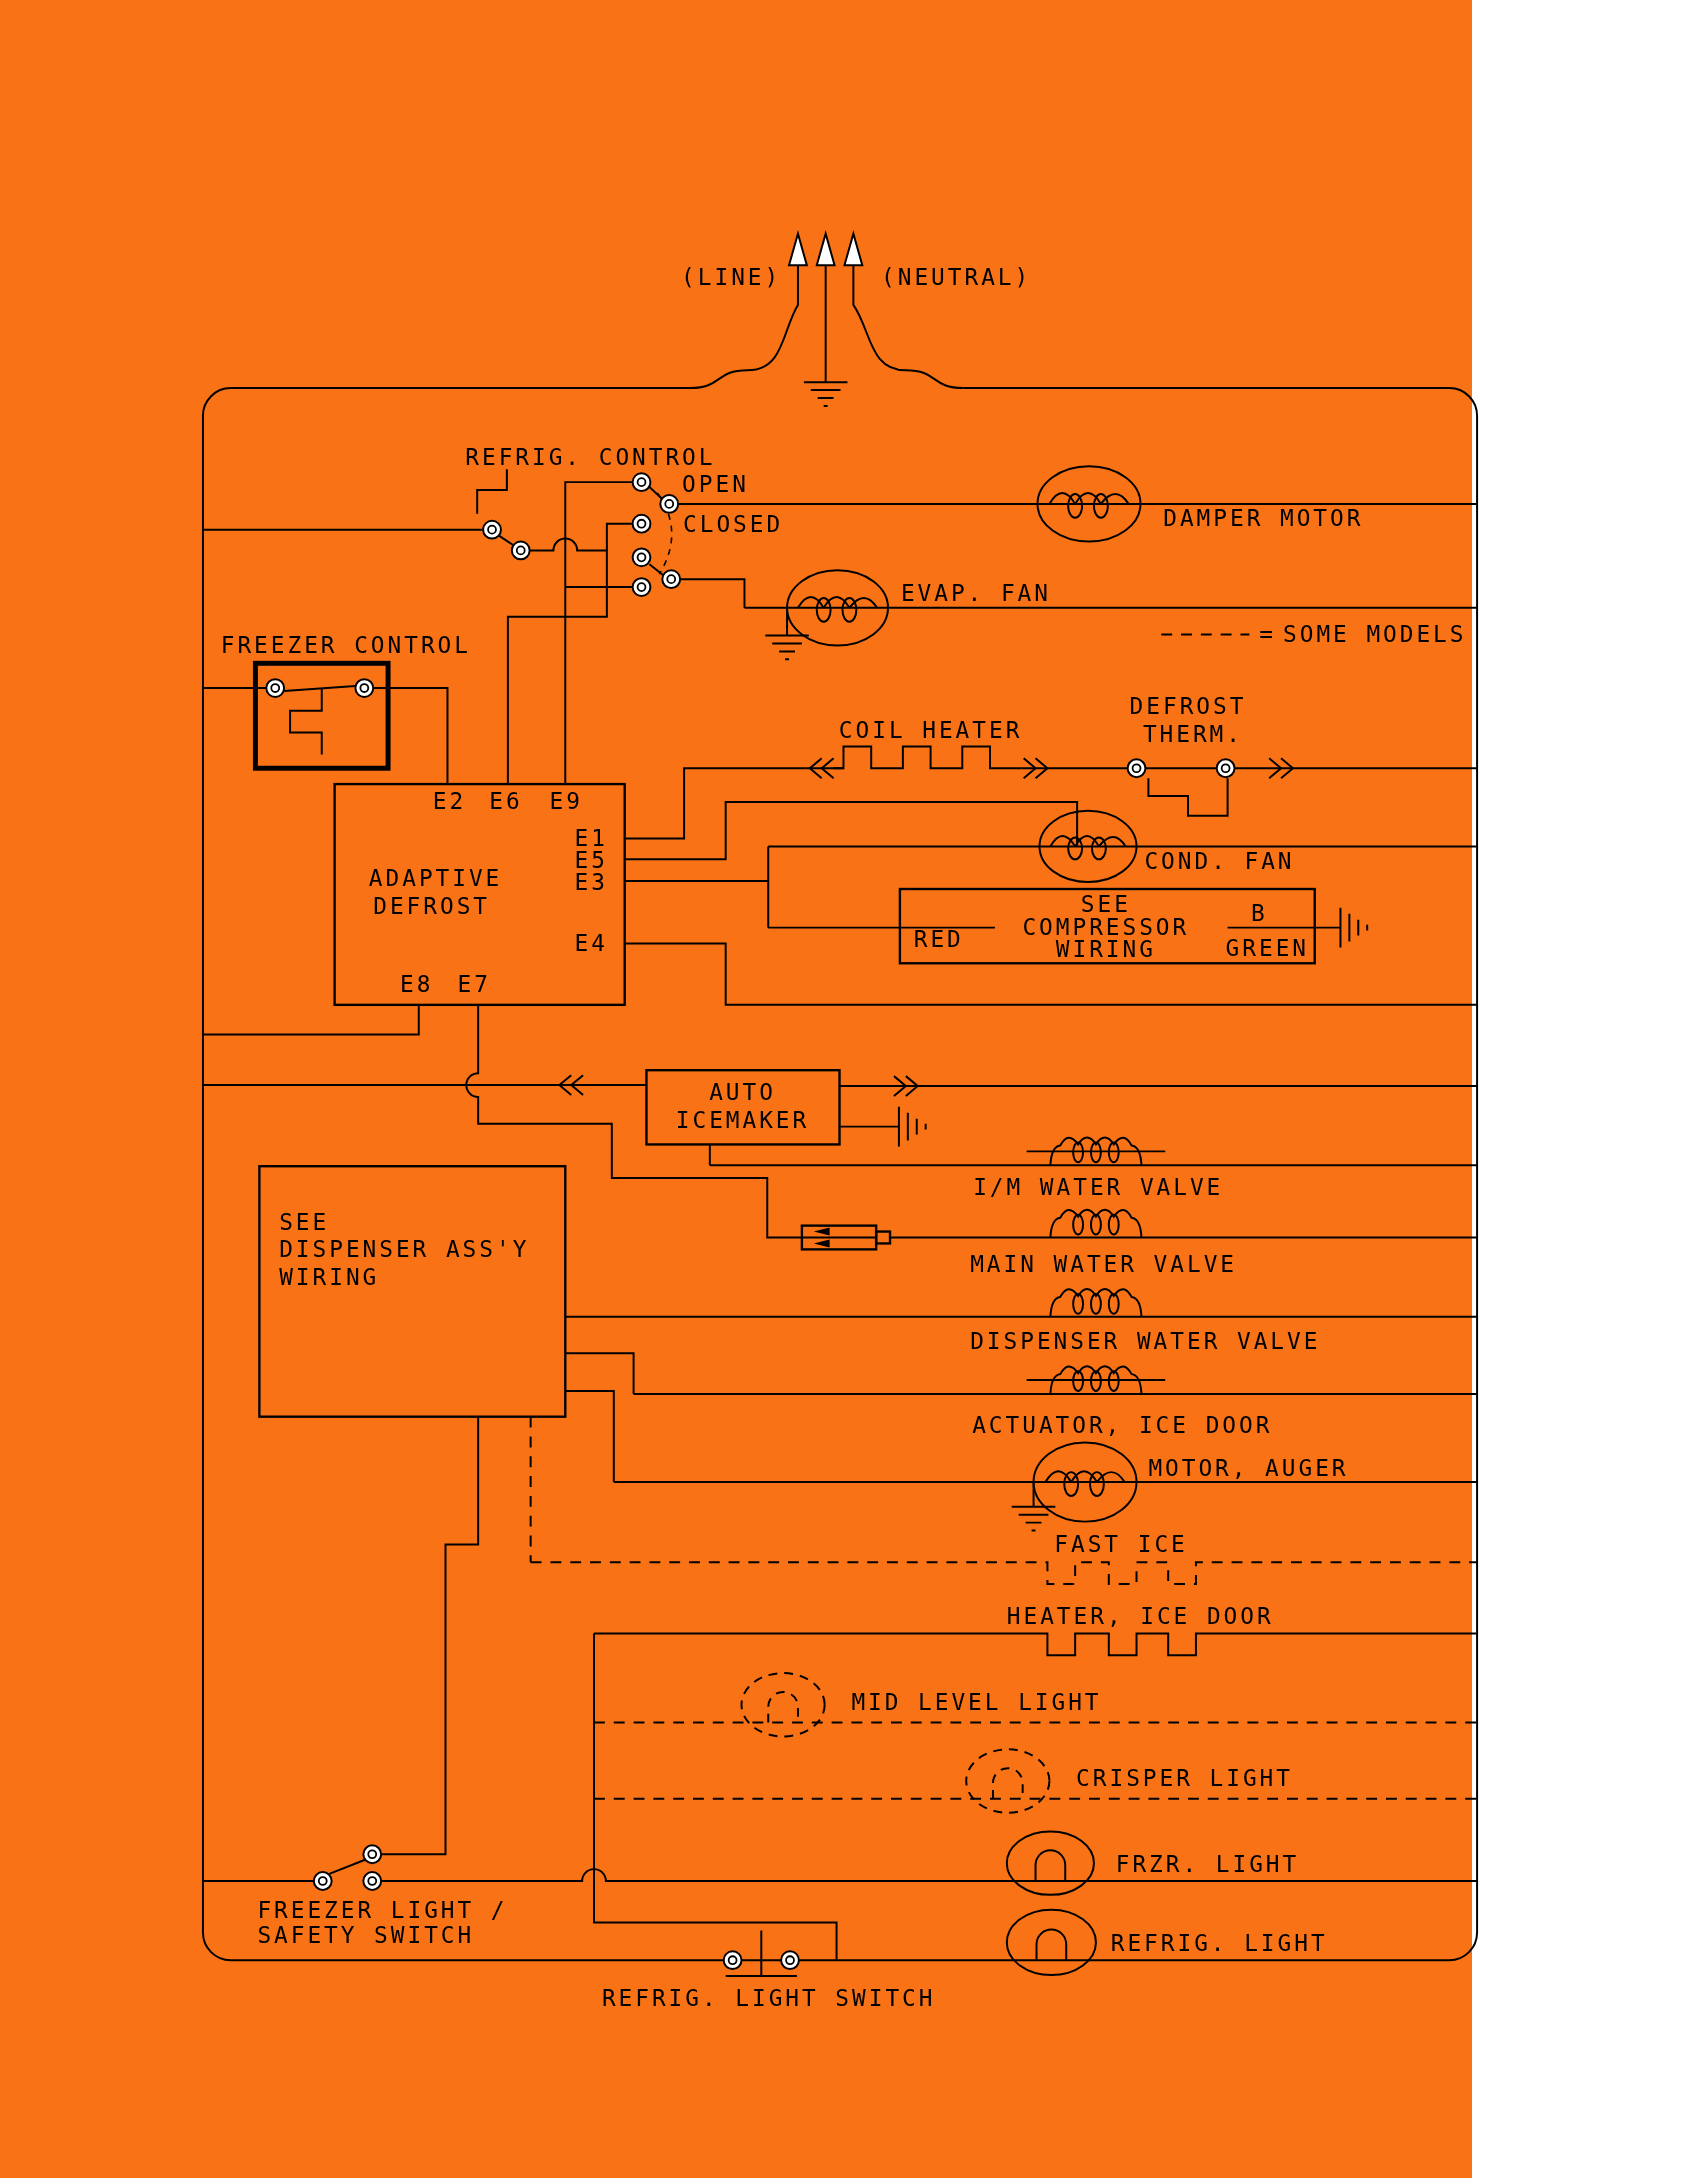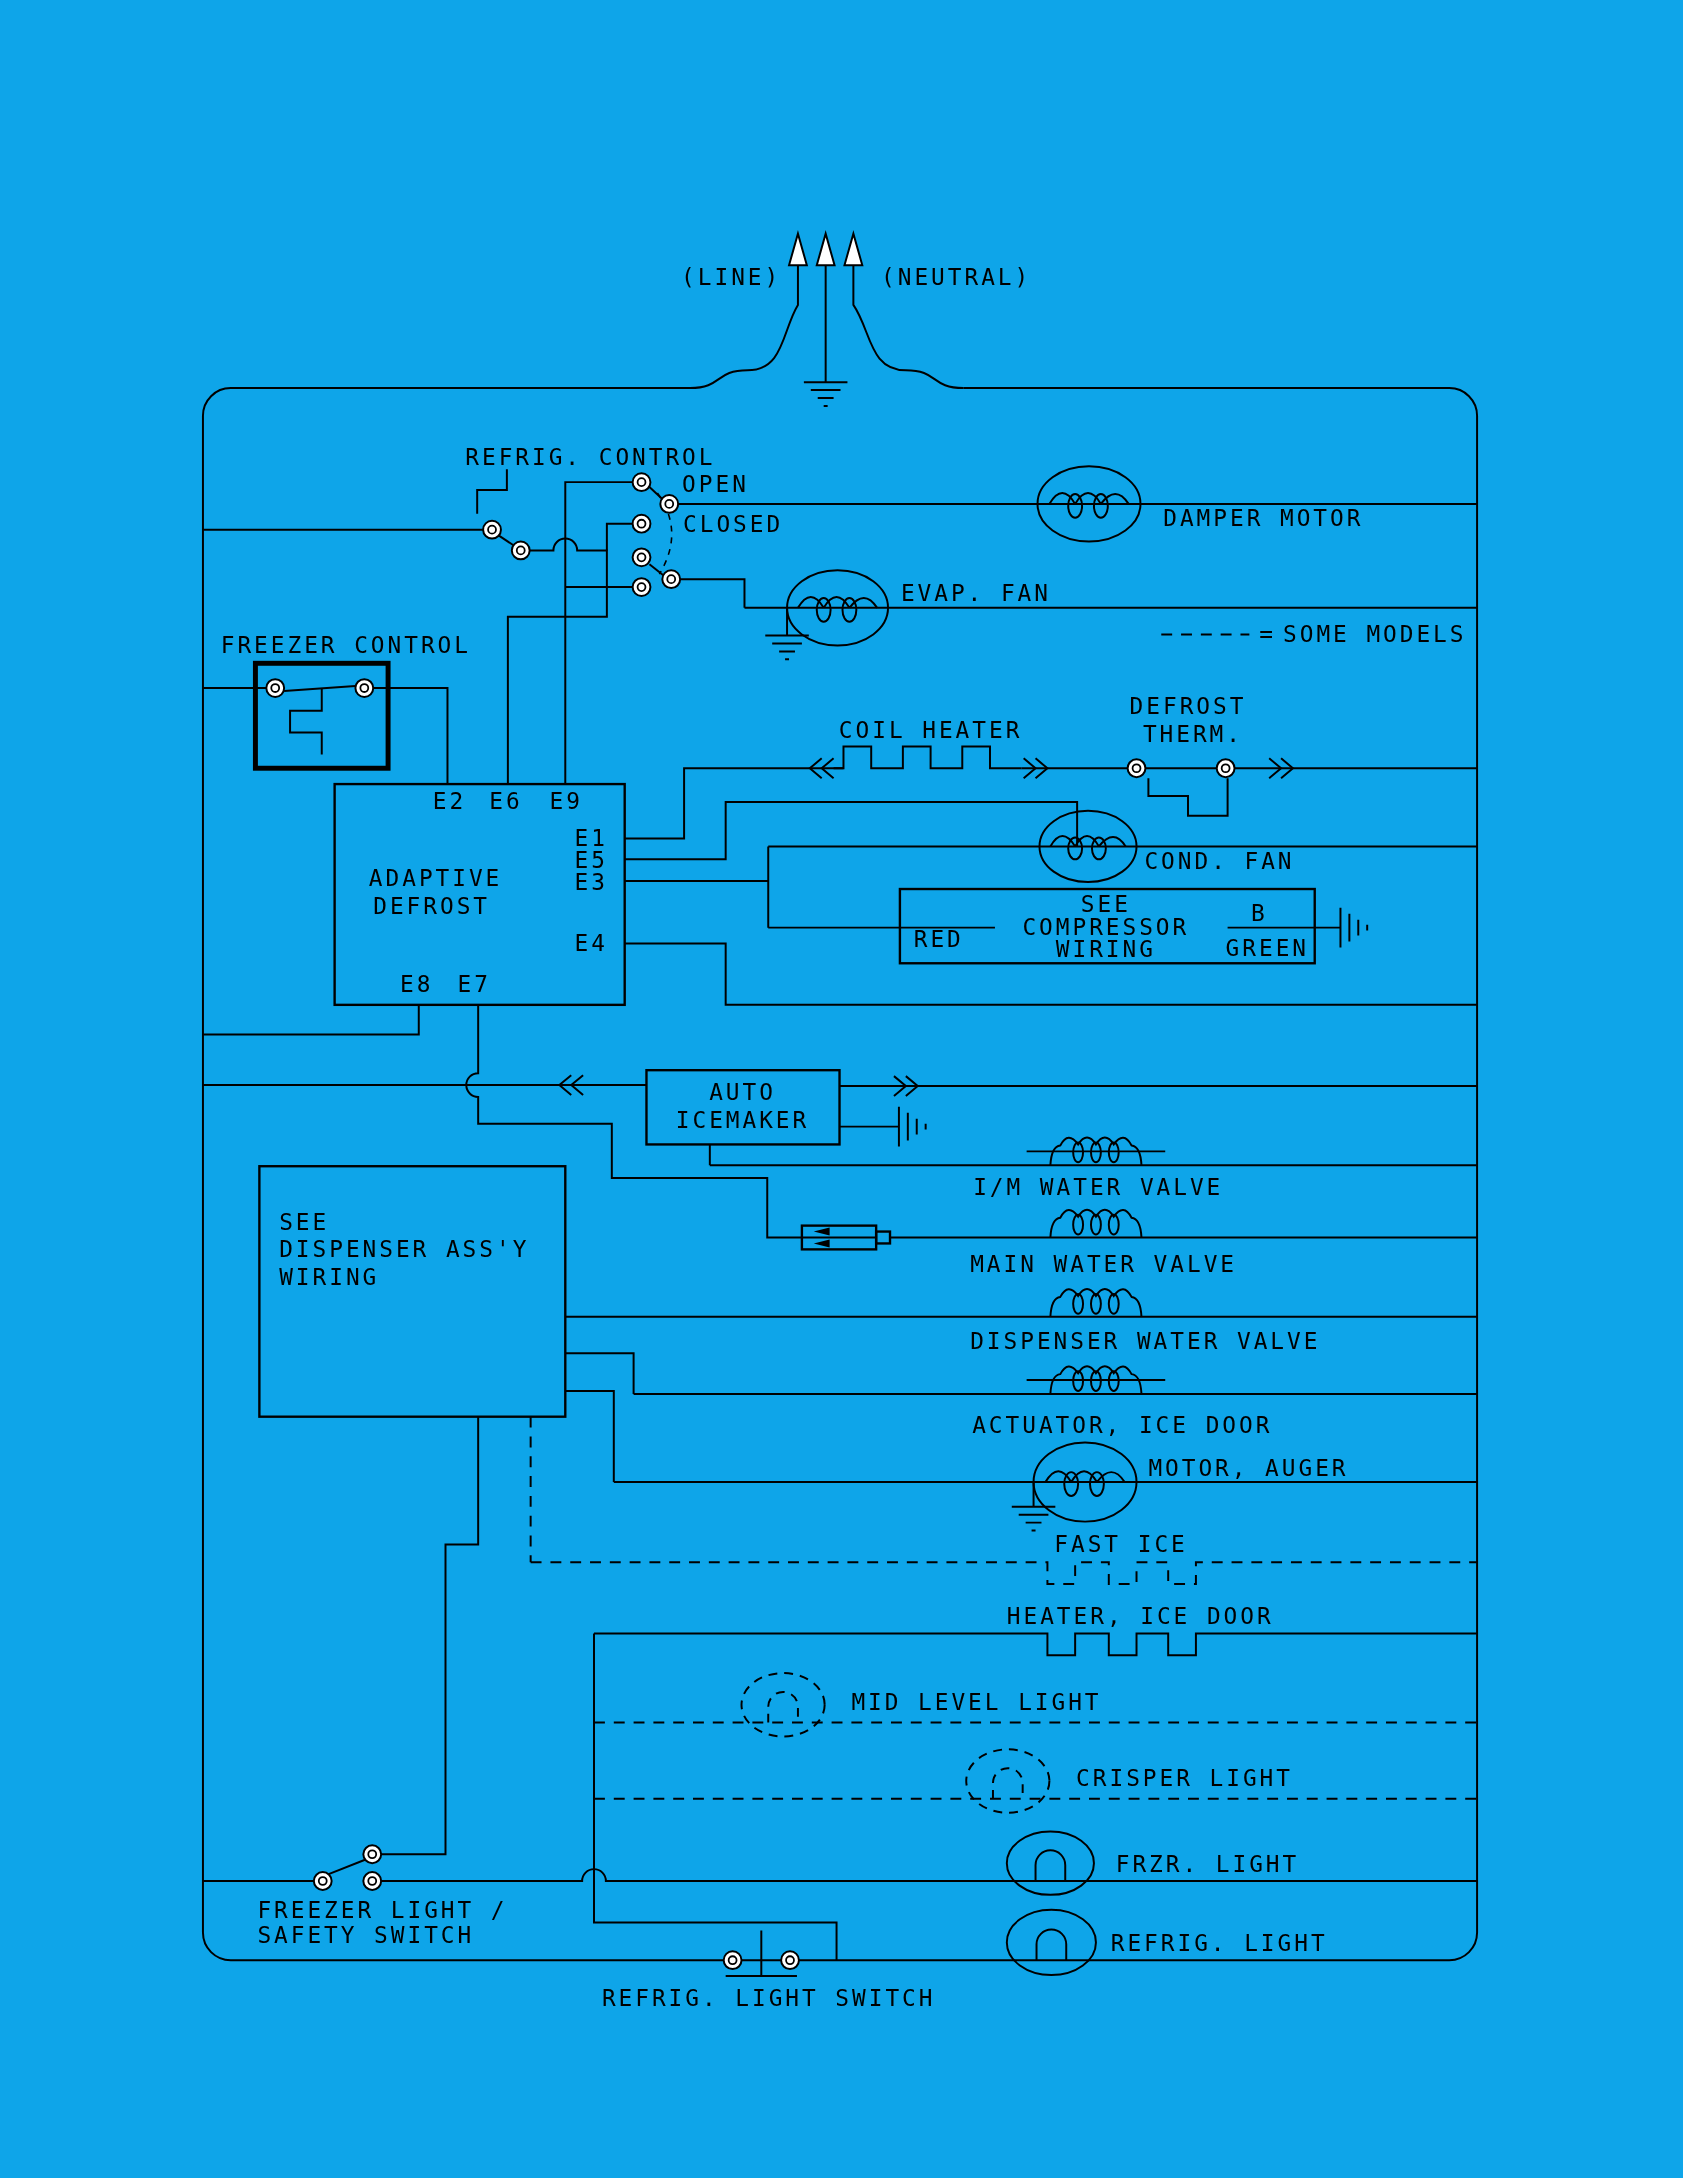--- a/index.html
+++ b/index.html
@@ -1,16 +1,16 @@
 <!DOCTYPE html>
 <html><head>
 <meta charset="utf-8">
 <style>
   html,body{margin:0;padding:0;background:#ffffff;}
-  .page{width:1683px;height:2178px;background:#0ea5e9;position:relative;}
+  .page{width:1472px;height:2178px;background:#f97316;position:relative;}
   svg{display:block;}
   .w{fill:none;stroke:#000;stroke-width:2;}
   .wd{fill:none;stroke:#000;stroke-width:2;stroke-dasharray:11 9;}
   .wa{fill:none;stroke:#000;stroke-width:1.6;stroke-dasharray:6 6;}
   .bx{fill:none;stroke:#000;stroke-width:2.4;}
   .bxk{fill:none;stroke:#000;stroke-width:5;}
   .term{fill:#fff;stroke:#000;stroke-width:2;}
   .termi{fill:none;stroke:#000;stroke-width:1.8;}
   .sym{fill:none;stroke:#000;stroke-width:2;}
   .symd{fill:none;stroke:#000;stroke-width:2;stroke-dasharray:9 7;}

